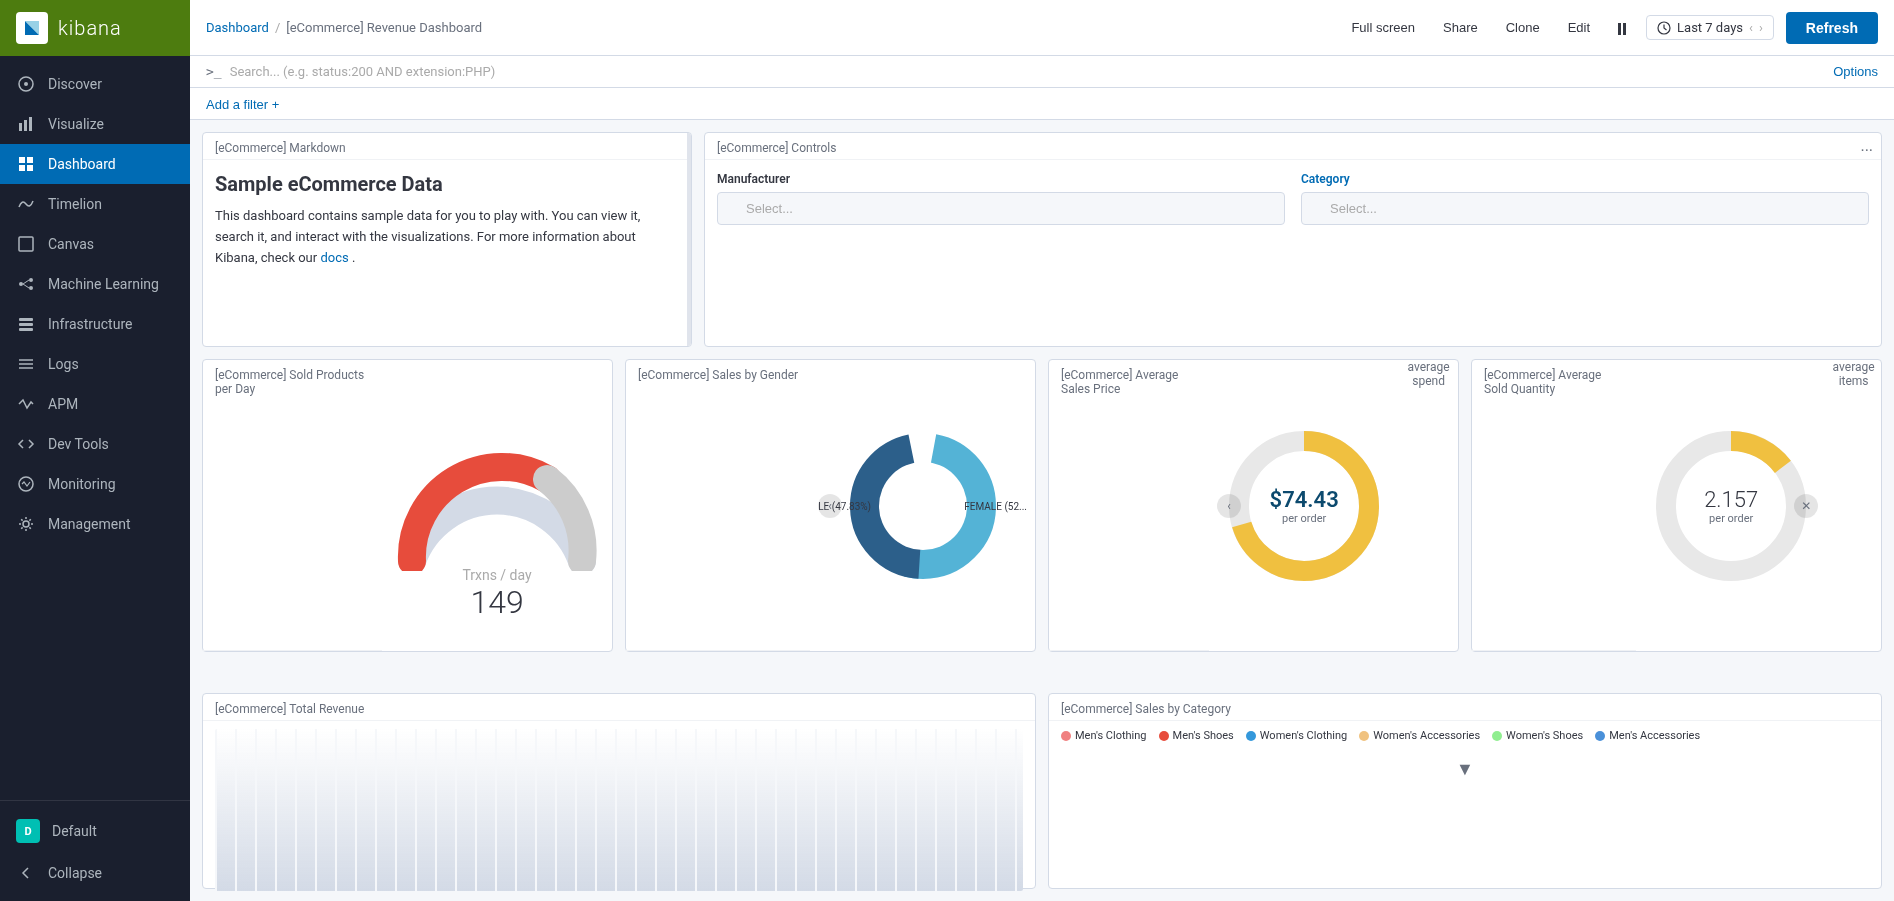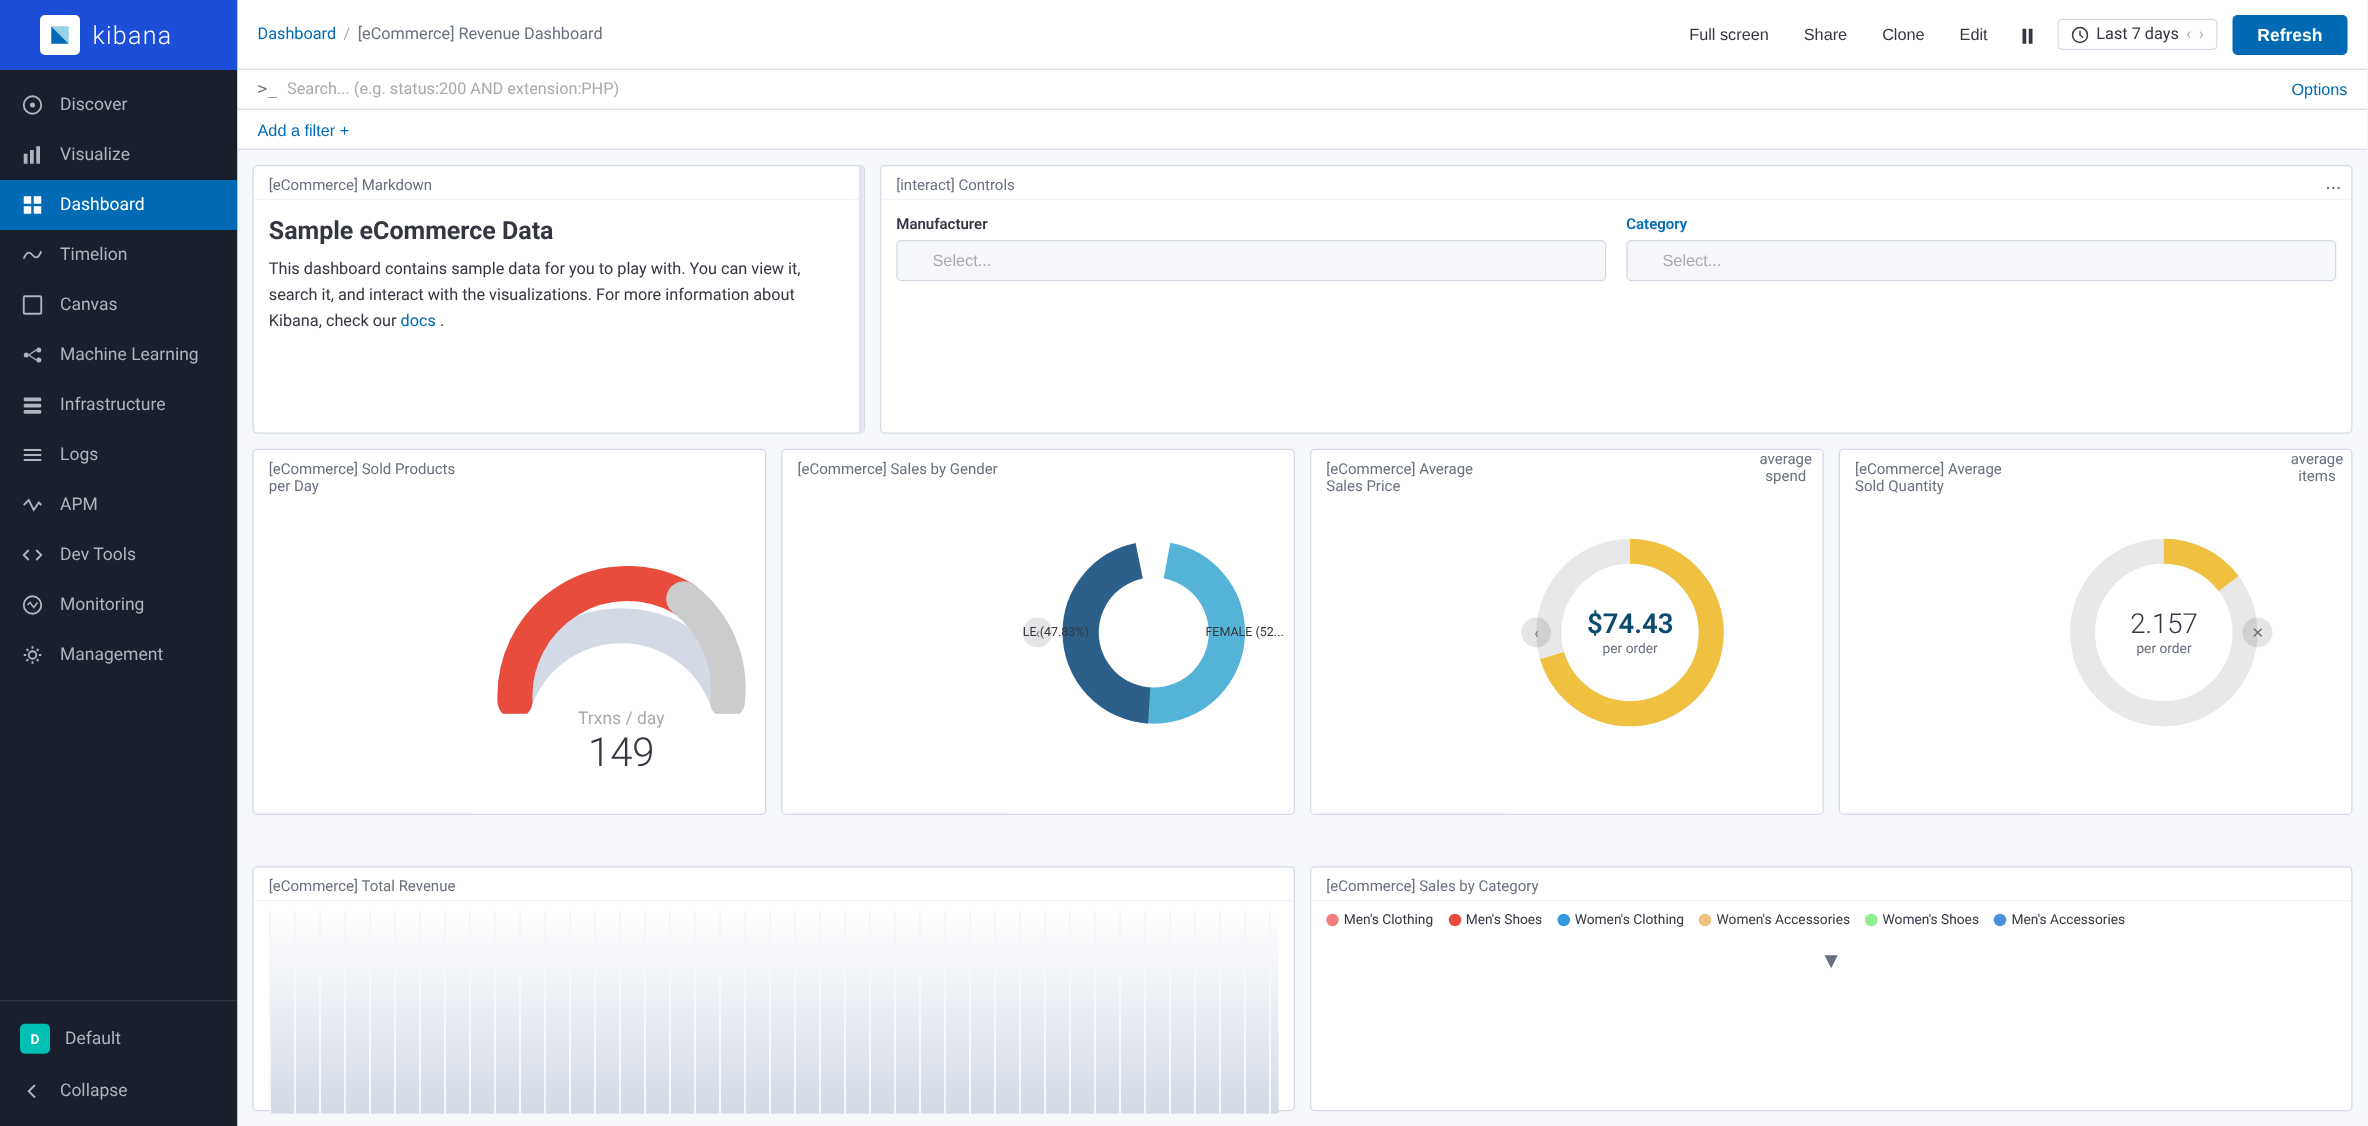--- a/index.html
+++ b/index.html
@@ -11,22 +11,22 @@
       min-width: 190px;
       background: #1a1f2e;
       color: #fff;
       display: flex;
       flex-direction: column;
       height: 100%;
     }
     .sidebar-logo {
       display: flex;
       align-items: center;
-      padding: 12px 32px;
-      background: #1d4ed8;
+      padding: 12px 16px;
+      background: #4d7c0f;
       height: 56px;
     }
     .logo-icon {
       width: 32px;
       height: 32px;
       background: #fff;
       border-radius: 4px;
       display: flex;
       align-items: center;
       justify-content: center;
@@ -603,21 +603,21 @@
             <a class="md-link">docs</a>
             <span>.</span>
           </div>
         </div>
 
         <div style="position:absolute;right:0;top:0;bottom:0;width:4px;background:#e0e4ec;cursor:col-resize;"></div>
       </div>
 
       <div class="panel controls-panel">
         <div class="panel-title">
-          <span>[interact] Controls</span>
+          <span>[eCommerce] Controls</span>
           <span class="panel-menu">···</span>
         </div>
         <div style="padding: 12px 12px 0;">
           <div style="display:grid;grid-template-columns:1fr 1fr;gap:16px;">
             <div>
               <div class="control-label">Manufacturer</div>
               <select class="control-select">
                 <option>Select...</option>
               </select>
             </div>

